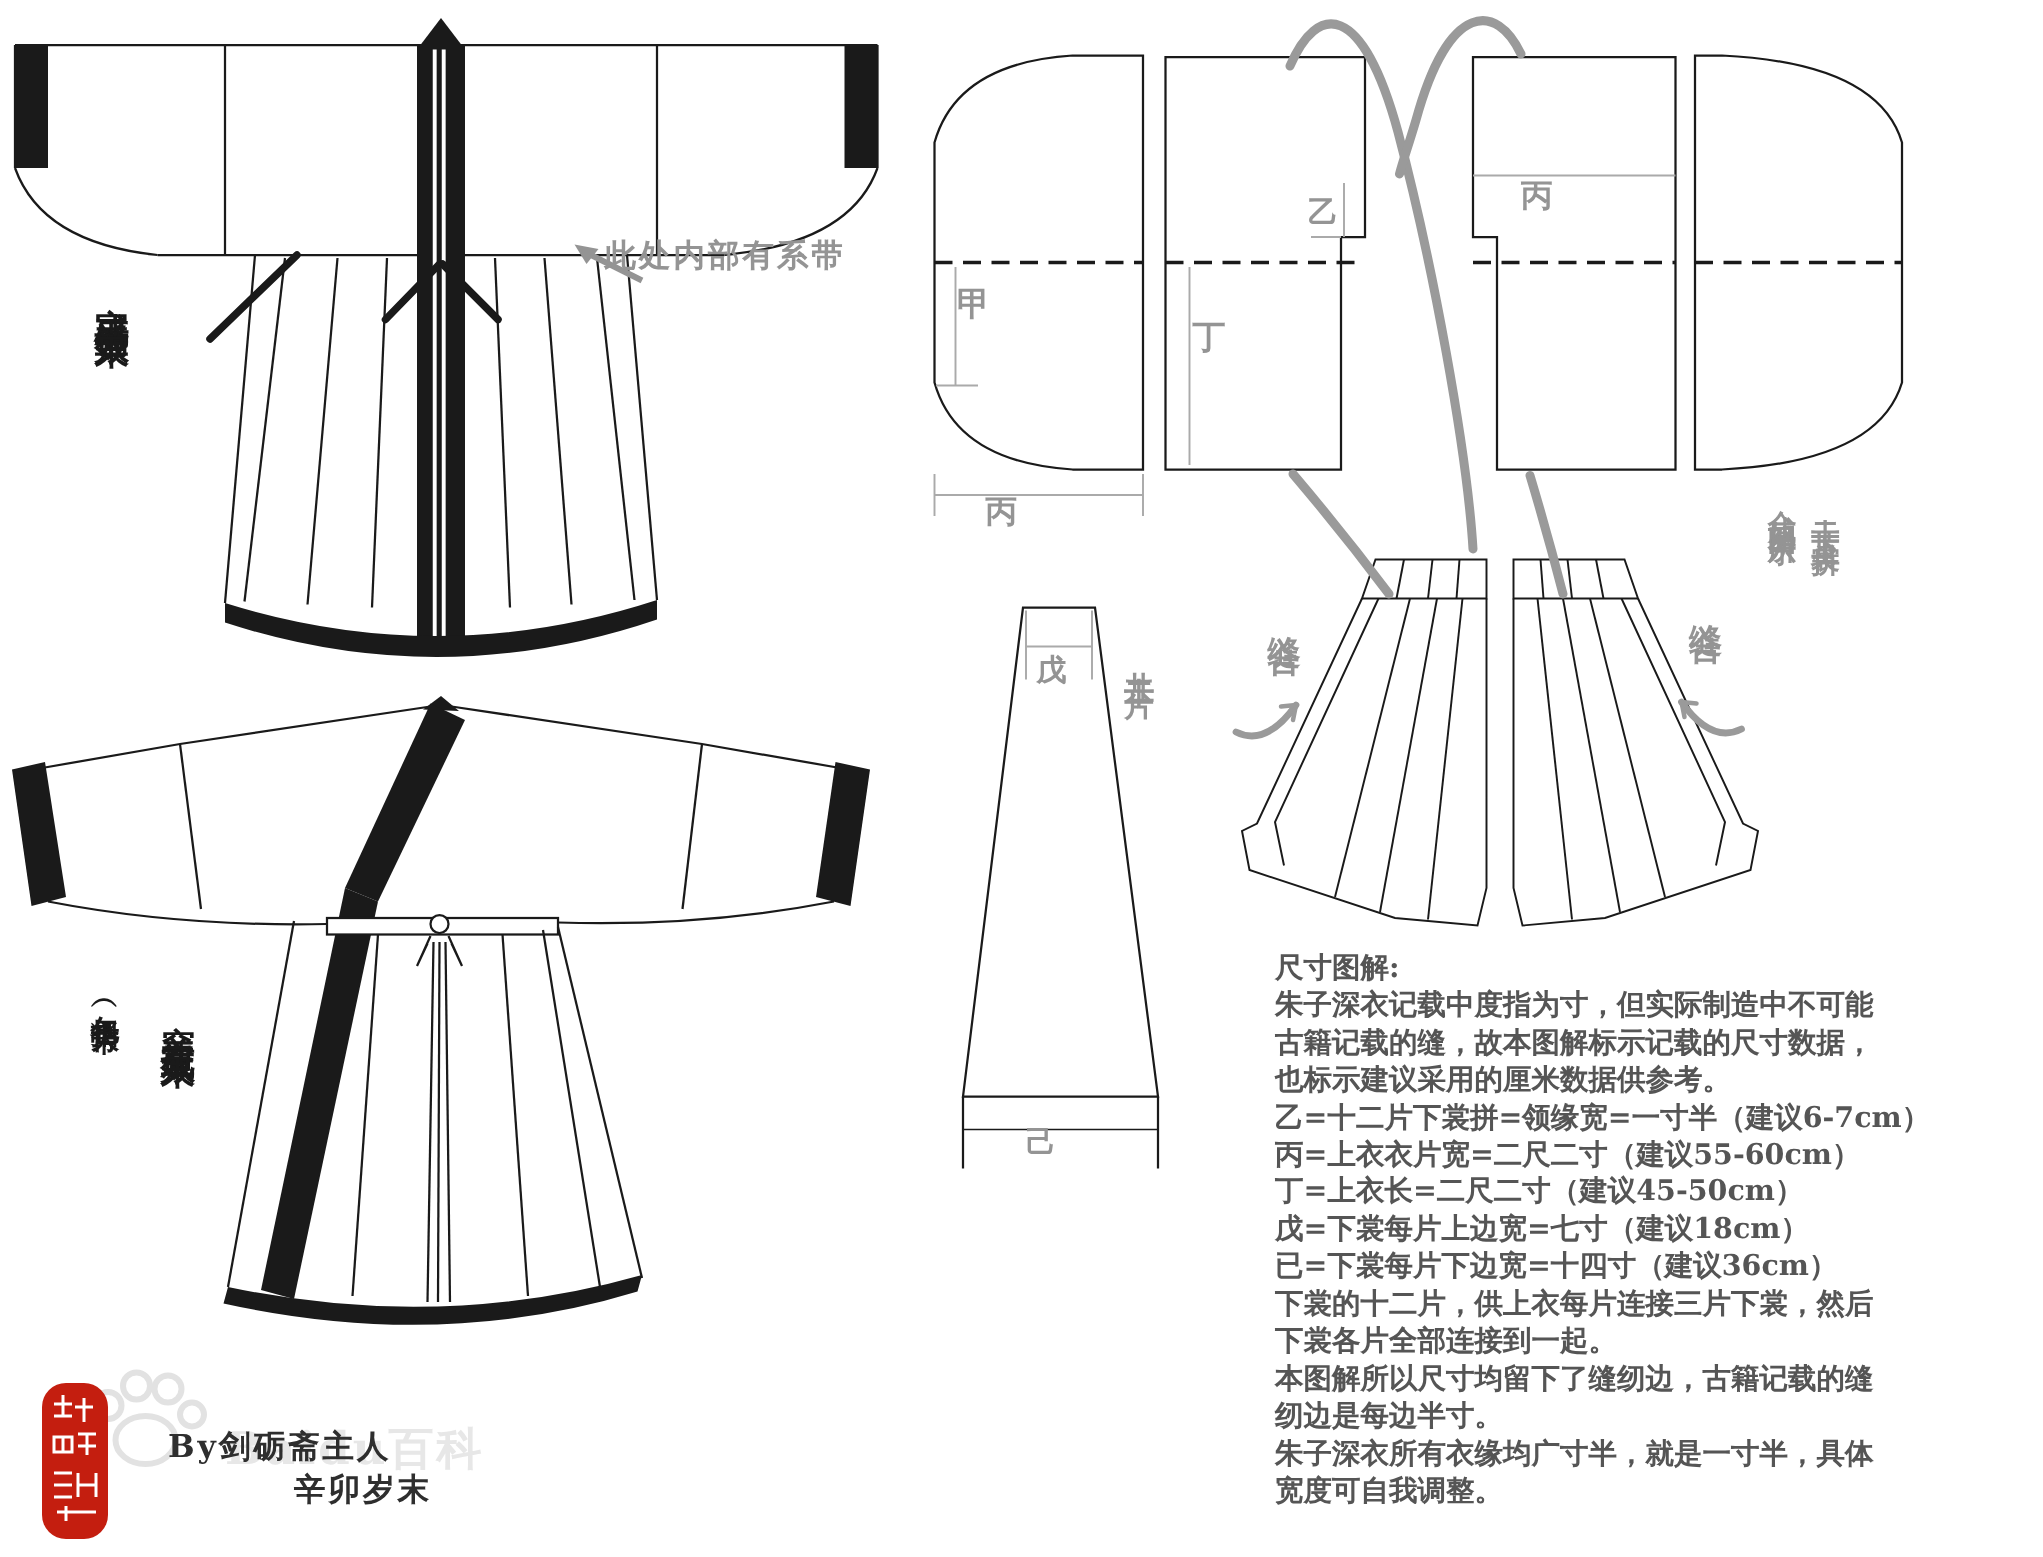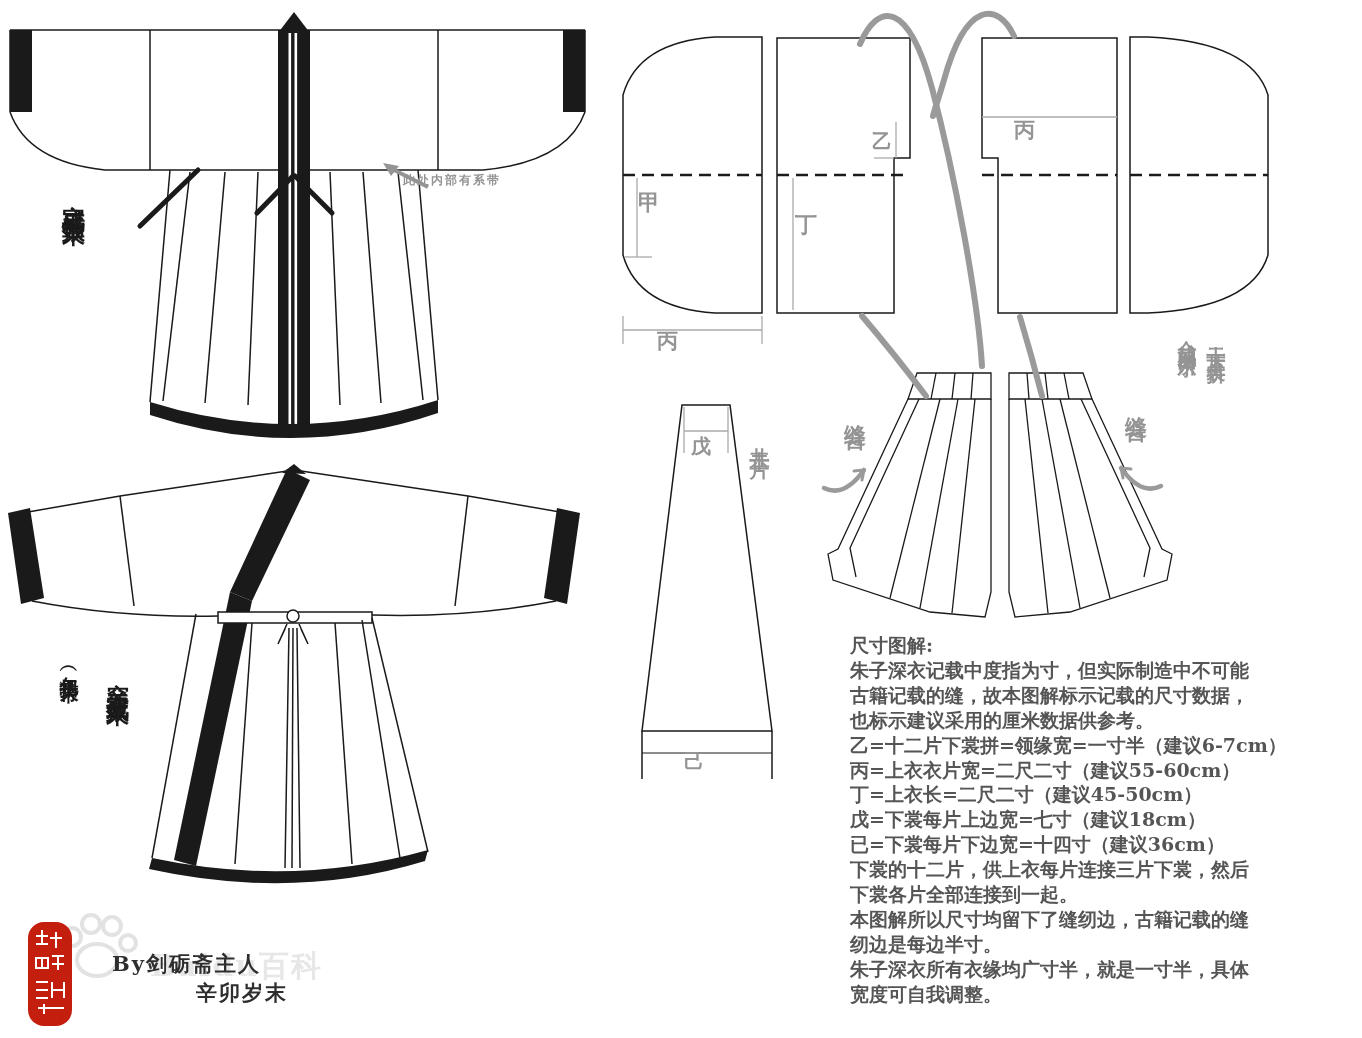--- a/index.html
+++ b/index.html
@@ -187,21 +187,21 @@
         <path d="M52,956 h12 M52,964 h12 M58,956 v14"></path>
         <path d="M36,982 h12 M36,990 h12 M36,998 h12"></path>
         <path d="M52,982 v16 M52,990 h12 M64,982 v16"></path>
         <path d="M38,1008 h26 M44,1004 v10"></path>
       </g>
     </g>
   </svg>
 
   <div class="vtext" style="left:59px;top:186px;font-size:23px;">完成平铺效果</div>
 
-  <div class="label" style="left:403px;top:172px;font-size:12px;letter-spacing:2px;">此处内部有系带</div>
+  <div class="label" style="left:403px;top:156px;font-size:21px;letter-spacing:2px;">此处内部有系带</div>
 
   <div class="vtext" style="left:103px;top:666px;font-size:23px;">穿着完成效果</div>
   <div class="vtext" style="left:57px;top:660px;font-size:19px;letter-spacing:2px;">（包括大带）</div>
 
   <div class="label" style="left:638px;top:188px;font-size:22px;">甲</div>
   <div class="label" style="left:872px;top:128px;font-size:20px;">乙</div>
   <div class="label" style="left:657px;top:327px;font-size:21px;">丙</div>
   <div class="label" style="left:795px;top:210px;font-size:22px;">丁</div>
   <div class="label" style="left:1014px;top:116px;font-size:21px;">丙</div>
   <div class="label" style="left:691px;top:433px;font-size:20px;">戊</div>

